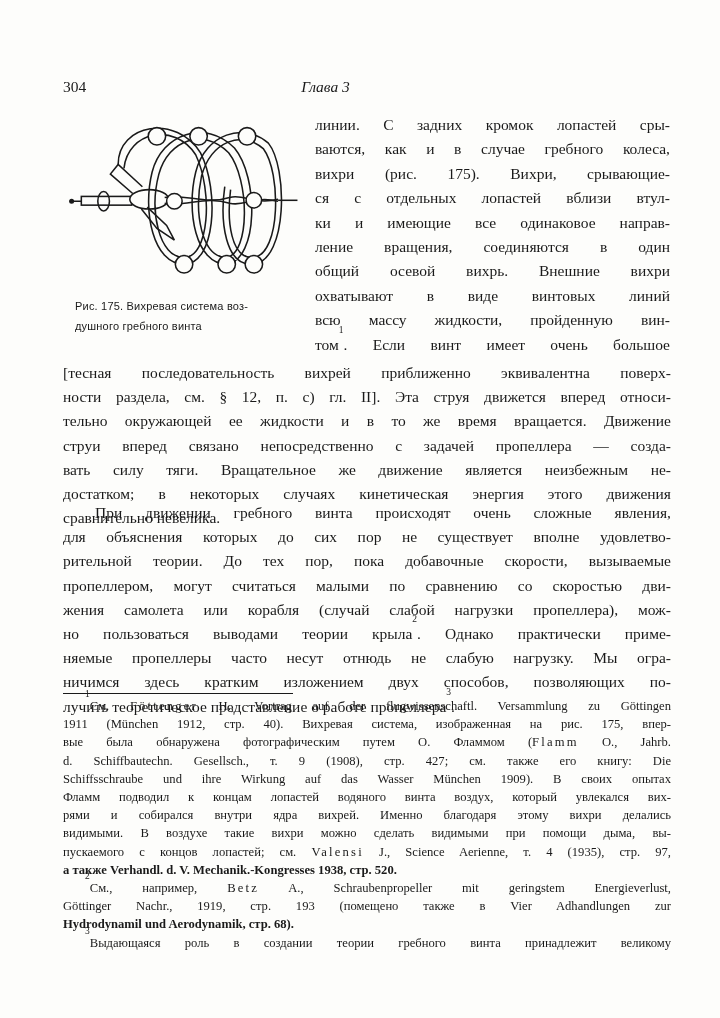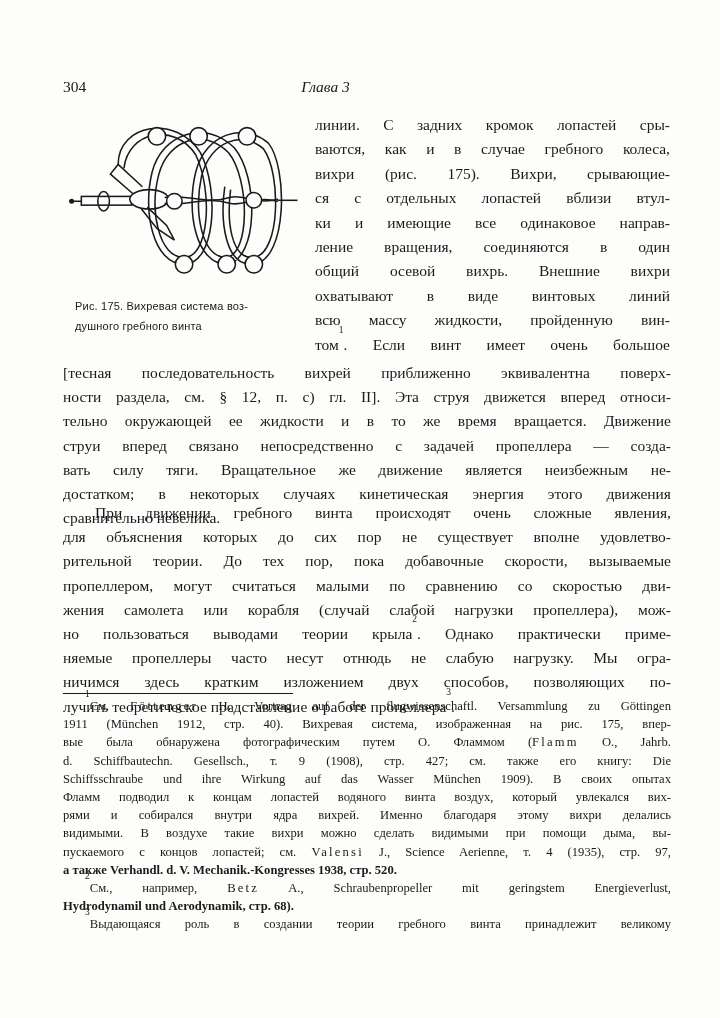--- a/index.html
+++ b/index.html
@@ -139,18 +139,19 @@
     <span class="line"><span>вые была обнаружена фотографическим путем О. Фламмом (</span><span class="spaced">Flamm</span><span> O., Jahrb.</span></span>
     <span class="line">d. Schiffbautechn. Gesellsch., т. 9 (1908), стр. 427; см. также его книгу: Die</span>
     <span class="line">Schiffsschraube und ihre Wirkung auf das Wasser München 1909). В своих опытах</span>
     <span class="line">Фламм подводил к концам лопастей водяного винта воздух, который увлекался вих-</span>
     <span class="line">рями и собирался внутри ядра вихрей. Именно благодаря этому вихри делались</span>
     <span class="line">видимыми. В воздухе такие вихри можно сделать видимыми при помощи дыма, вы-</span>
     <span class="line"><span>пускаемого с концов лопастей; см. </span><span class="spaced">Valensi</span><span> J., Science Aerienne, т. 4 (1935), стр. 97,</span></span>
     <span class="line last">а также Verhandl. d. V. Mechanik.-Kongresses 1938, стр. 520.</span>
 
     <span class="line nind"><sup>2</sup><span>См., например, </span><span class="spaced">Betz</span><span> A., Schraubenpropeller mit geringstem Energieverlust,</span></span>
+    <span class="line">Göttinger Nachr., 1919, стр. 193 (помещено также в Vier Adhandlungen zur</span>
     <span class="line last">Hydrodynamil und Aerodynamik, стр. 68).</span>
 
     <span class="line nind"><sup>3</sup><span>Выдающаяся роль в создании теории гребного винта принадлежит великому</span></span>
   </div>
 
 </div>
 
 </body></html>

